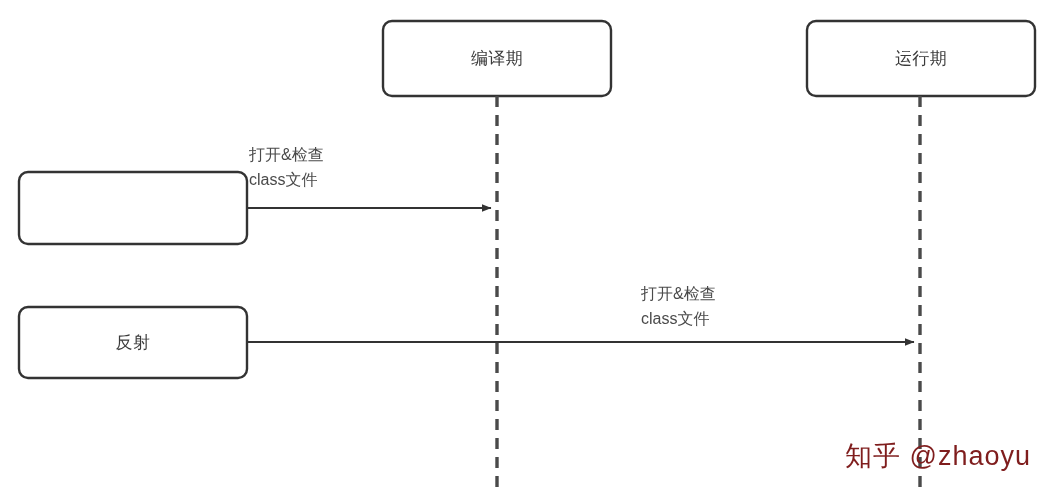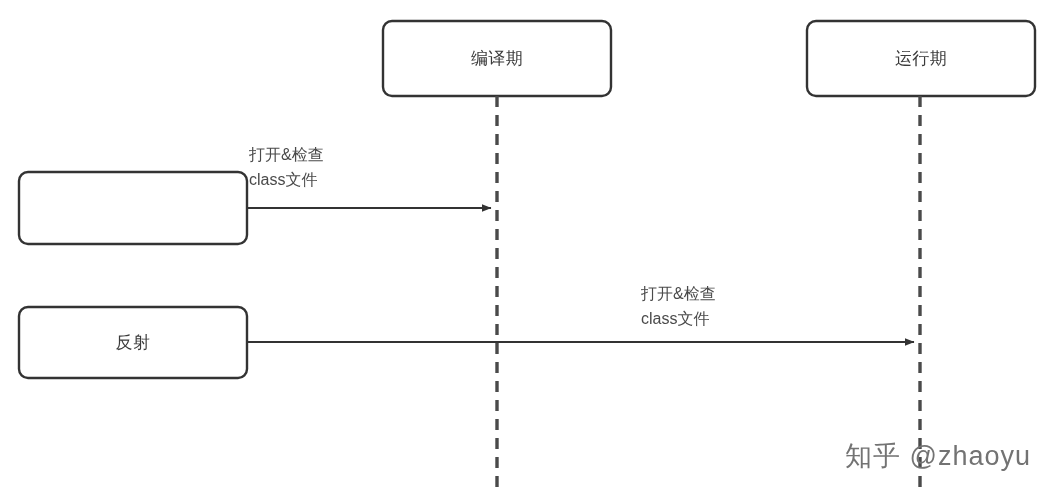--- a/index.html
+++ b/index.html
@@ -42,21 +42,21 @@
     line-height: 25px;
     color: #4a4a4a;
     white-space: nowrap;
   }
   .edge-label span { display: block; }
   #watermark {
     position: absolute;
     right: 18px;
     bottom: 26px;
     font-size: 27px;
-    color: #737373;
+    color: #7f1d1d;
     letter-spacing: 1px;
     white-space: nowrap;
     user-select: none;
   }
 </style>
 </head>
 <body>
 
 <div id="canvas">
 

